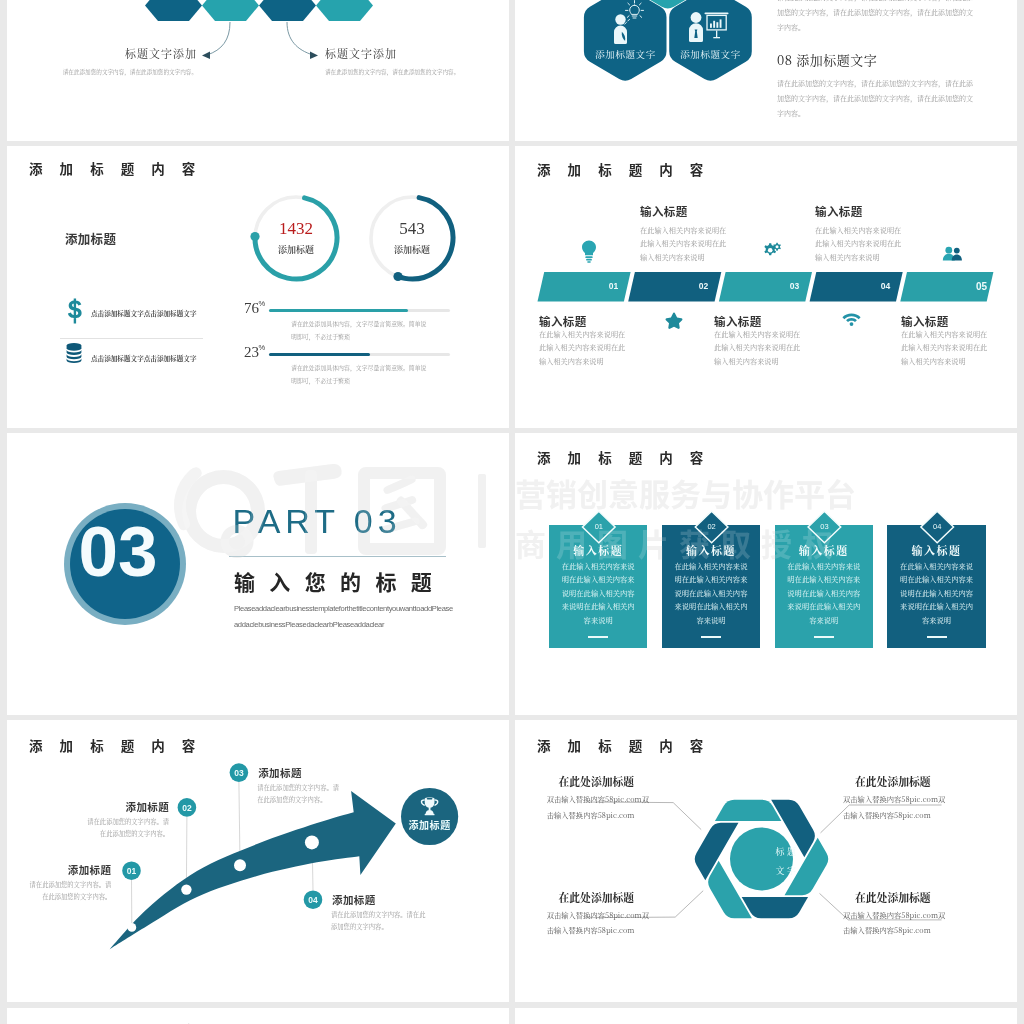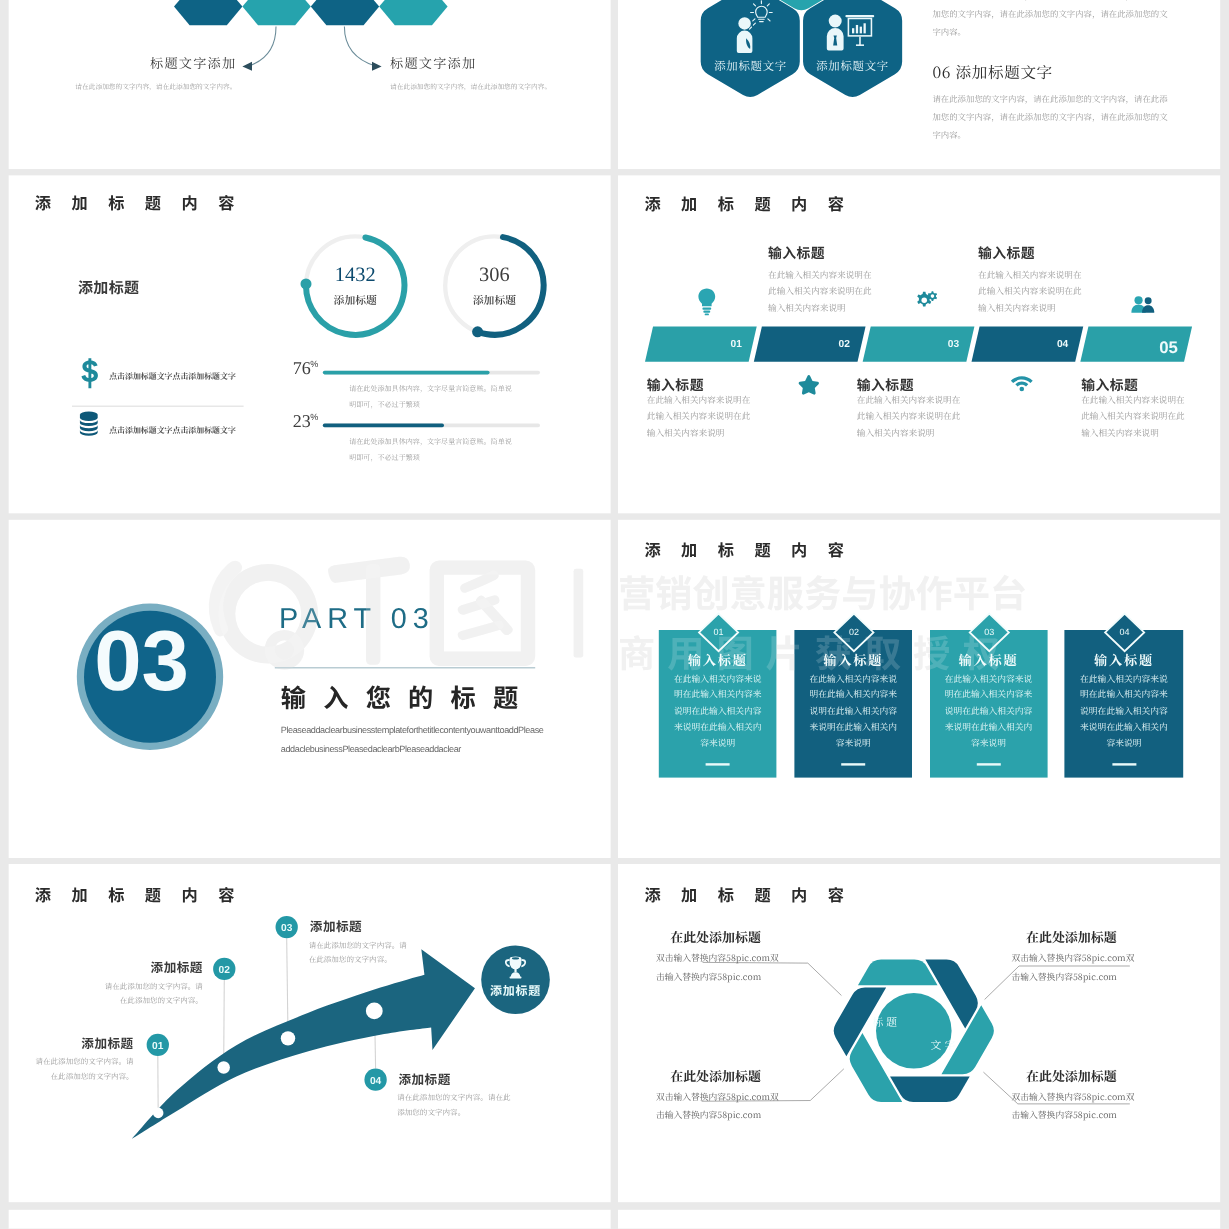--- a/index.html
+++ b/index.html
@@ -101,21 +101,21 @@
         <rect x="195" y="169.5" width="1.9" height="4.3"></rect>
             <rect x="198.2" y="166.8" width="1.9" height="7"></rect>
         <rect x="201.4" y="168.2" width="1.9" height="5.6"></rect>
             <rect x="204.6" y="165.4" width="1.9" height="8.4"></rect>
       </g>
     </g>
   </svg>
   <div class="abs cjk-serif" style="left:69px;top:193px;width:83px;text-align:center;font-size:9.5px;color:#eaf7fa;letter-spacing:0.6px;">添加标题文字</div>
   <div class="abs cjk-serif" style="left:154px;top:193px;width:83px;text-align:center;font-size:9.5px;color:#eaf7fa;letter-spacing:0.6px;">添加标题文字</div>
   <div class="abs body-txt" style="left:262px;top:136px;width:196px;font-size:7px;line-height:15px;text-align:justify;">请在此添加您的文字内容，请在此添加您的文字内容，请在此添加您的文字内容，请在此添加您的文字内容，请在此添加您的文字内容。</div>
-  <div class="abs cjk-serif" style="left:262px;top:196px;font-size:13px;color:#2b2b2b;letter-spacing:0.5px;">06 添加标题文字</div>
+  <div class="abs cjk-serif" style="left:262px;top:196px;font-size:13px;color:#2b2b2b;letter-spacing:0.5px;">08 添加标题文字</div>
   <div class="abs body-txt" style="left:262px;top:222px;width:196px;font-size:7px;line-height:15px;text-align:justify;">请在此添加您的文字内容，请在此添加您的文字内容，请在此添加您的文字内容，请在此添加您的文字内容，请在此添加您的文字内容。</div>
 </div>
 
 <div class="slide" style="left:7px;top:145px;width:502px;height:285px;">
   <div class="sl-title cjk-sans" style="left:22px;top:13px;font-size:13.5px;letter-spacing:7px;">添 加 标 题 内 容</div>
 
   <div class="abs cjk-sans" style="left:58px;top:84px;font-size:12.5px;font-weight:700;color:#3a3a3a;letter-spacing:0.3px;">添加标题</div>
 
   <div class="abs" style="left:56px;top:152px;width:150px;height:36px;">
     <svg width="16" height="26" viewBox="0 0 16 26" style="position:absolute;left:4px;top:1px;">
@@ -139,30 +139,30 @@
     </svg>
     <div class="abs cjk-serif" style="left:28px;top:11px;font-size:6.6px;font-weight:700;color:#4a4a4a;white-space:nowrap;">点击添加标题文字点击添加标题文字</div>
   </div>
 
   <div class="abs" style="left:239px;top:43px;width:100px;height:100px;">
     <svg width="100" height="100" viewBox="0 0 100 100">
       <circle cx="50" cy="50" r="41" fill="none" stroke="#efefef" stroke-width="3.6"></circle>
       <circle cx="50" cy="50" r="41" fill="none" stroke="#2AA0A8" stroke-width="5" stroke-linecap="round" stroke-dasharray="186.1 257.7" transform="rotate(-78 50 50)"></circle>
       <circle cx="9.0" cy="48.6" r="4.6" fill="#2AA0A8"></circle>
     </svg>
-    <div class="abs" style="left:0;top:31px;width:100px;text-align:center;font-size:17px;color:#0c4a6e;font-family:'Liberation Serif',serif;">1432</div>
+    <div class="abs" style="left:0;top:31px;width:100px;text-align:center;font-size:17px;color:#b91c1c;font-family:'Liberation Serif',serif;">1432</div>
     <div class="abs cjk-serif" style="left:0;top:55px;width:100px;text-align:center;font-size:9px;color:#3d3d3d;font-weight:600;">添加标题</div>
   </div>
   <div class="abs" style="left:355px;top:43px;width:100px;height:100px;">
     <svg width="100" height="100" viewBox="0 0 100 100">
       <circle cx="50" cy="50" r="41" fill="none" stroke="#efefef" stroke-width="3.6"></circle>
       <circle cx="50" cy="50" r="41" fill="none" stroke="#11607F" stroke-width="5" stroke-linecap="round" stroke-dasharray="136.0 257.7" transform="rotate(-80 50 50)"></circle>
       <circle cx="36.0" cy="88.5" r="4.6" fill="#11607F"></circle>
     </svg>
-    <div class="abs" style="left:0;top:31px;width:100px;text-align:center;font-size:17px;color:#3d3d3d;font-family:'Liberation Serif',serif;">306</div>
+    <div class="abs" style="left:0;top:31px;width:100px;text-align:center;font-size:17px;color:#3d3d3d;font-family:'Liberation Serif',serif;">543</div>
     <div class="abs cjk-serif" style="left:0;top:55px;width:100px;text-align:center;font-size:9px;color:#3d3d3d;font-weight:600;">添加标题</div>
   </div>
 
   <div class="abs" style="left:237px;top:155px;width:230px;height:46px;">
     <span class="abs" style="left:0;top:0;font-size:15px;color:#3d3d3d;font-family:'Liberation Serif',serif;">76</span>
     <span class="abs" style="left:14.5px;top:-1px;font-size:7.5px;color:#3d3d3d;">%</span>
     <div class="abs" style="left:25px;top:8.5px;width:181px;height:3.2px;background:#e7e7e7;border-radius:2px;"></div>
     <div class="abs" style="left:25px;top:8.5px;width:139px;height:3.2px;background:#2AA0A8;border-radius:2px;"></div>
     <div class="abs body-txt" style="left:47px;top:18px;width:140px;font-size:5.9px;line-height:12.8px;">请在此处添加具体内容，文字尽量言简意赅。简单说明即可，不必过于繁琐</div>
   </div>
@@ -181,21 +181,21 @@
     <polygon points="29.2,127.1 115.6,127.1 108.9,156.5 22.5,156.5" fill="#2AA0A8"></polygon>
     <polygon points="119.9,127.1 206.3,127.1 199.6,156.5 113.2,156.5" fill="#11607F"></polygon>
     <polygon points="210.6,127.1 297.0,127.1 290.3,156.5 203.9,156.5" fill="#2AA0A8"></polygon>
     <polygon points="301.3,127.1 387.7,127.1 381.0,156.5 294.6,156.5" fill="#11607F"></polygon>
     <polygon points="392.0,127.1 478.4,127.1 471.7,156.5 385.3,156.5" fill="#2AA0A8"></polygon>
   </svg>
   <div class="abs" style="left:88px;top:136px;width:21px;text-align:center;font-size:8.5px;font-weight:700;color:#eefafb;">01</div>
   <div class="abs" style="left:178px;top:136px;width:21px;text-align:center;font-size:8.5px;font-weight:700;color:#eefafb;">02</div>
   <div class="abs" style="left:269px;top:136px;width:21px;text-align:center;font-size:8.5px;font-weight:700;color:#eefafb;">03</div>
   <div class="abs" style="left:360px;top:136px;width:21px;text-align:center;font-size:8.5px;font-weight:700;color:#eefafb;">04</div>
-  <div class="abs" style="left:451px;top:136px;width:21px;text-align:left;font-size:14px;font-weight:700;color:#eefafb;">05</div>
+  <div class="abs" style="left:451px;top:136px;width:21px;text-align:right;font-size:10px;font-weight:700;color:#eefafb;">05</div>
 
   <svg width="16" height="23" viewBox="0 0 16 23" style="position:absolute;left:66px;top:95px;">
     <path d="M8,0.5 C4.1,0.5 1.0,3.5 1.0,7.2 C1.0,9.6 2.5,11.6 4.0,13.1 L4.0,15.3 L12.0,15.3 L12.0,13.1 C13.5,11.6 15.0,9.6 15.0,7.2 C15.0,3.5 11.9,0.5 8,0.5 Z" fill="#2AA5B2"></path>
     <rect x="4.3" y="16.3" width="7.4" height="1.8" rx="0.9" fill="#2AA5B2"></rect>
     <rect x="5.1" y="18.8" width="5.8" height="1.8" rx="0.9" fill="#2AA5B2"></rect>
     <rect x="6.2" y="21.2" width="3.6" height="1.6" rx="0.8" fill="#2AA5B2"></rect>
   </svg>
   <svg width="21" height="19" viewBox="0 0 21 19" style="position:absolute;left:246px;top:97px;">
     <path d="M8.2,1.2 l2.0,0 l0.4,1.9 a4.8,4.8 0 0 1 1.6,0.95 l1.85,-0.72 l1.0,1.75 l-1.45,1.28 a4.8,4.8 0 0 1 0,1.85 l1.45,1.28 l-1.0,1.75 l-1.85,-0.72 a4.8,4.8 0 0 1 -1.6,0.95 l-0.4,1.9 l-2.0,0 l-0.4,-1.9 a4.8,4.8 0 0 1 -1.6,-0.95 l-1.85,0.72 l-1.0,-1.75 l1.45,-1.28 a4.8,4.8 0 0 1 0,-1.85 l-1.45,-1.28 l1.0,-1.75 l1.85,0.72 a4.8,4.8 0 0 1 1.6,-0.95 Z" fill="#1E8A9B"></path>
     <circle cx="9.2" cy="8.3" r="2.3" fill="#fff"></circle>
@@ -229,21 +229,21 @@
   <div class="abs body-txt" style="left:199px;top:183px;width:89px;font-size:7.2px;line-height:13.3px;">在此输入相关内容来说明在此输入相关内容来说明在此输入相关内容来说明</div>
   <div class="abs cjk-sans" style="left:386px;top:168px;font-size:11.5px;font-weight:700;color:#333;letter-spacing:0.4px;">输入标题</div>
   <div class="abs body-txt" style="left:386px;top:183px;width:89px;font-size:7.2px;line-height:13.3px;">在此输入相关内容来说明在此输入相关内容来说明在此输入相关内容来说明</div>
 </div>
 
 <div class="slide" style="left:7px;top:432px;width:502px;height:285px;">
   <div class="abs" style="left:57px;top:71px;width:122px;height:122px;border-radius:50%;background:#79aec2;"></div>
   <div class="abs" style="left:63px;top:77px;width:110px;height:110px;border-radius:50%;background:#10648A;"></div>
   <div class="abs" style="left:56px;top:80px;width:110px;text-align:center;font-size:71px;font-weight:700;color:#f4fbfd;line-height:80px;letter-spacing:0px;">03</div>
 
-  <div class="abs" style="left:225.5px;top:69.5px;font-size:24px;font-weight:400;color:#1E6C86;letter-spacing:5px;">PART 03</div>
+  <div class="abs" style="left:225.5px;top:69.5px;font-size:34px;font-weight:400;color:#1E6C86;letter-spacing:5px;">PART 03</div>
   <div class="abs" style="left:222px;top:123.5px;width:217px;height:1px;background:#a8c0c9;"></div>
   <div class="abs" style="left:227px;top:169px;width:222px;font-size:7.6px;line-height:16px;color:#6a6a6a;letter-spacing:-0.35px;word-break:break-all;">PleaseaddaclearbusinesstemplateforthetitlecontentyouwanttoaddPleaseaddaclebusinessPleasedaclearbPleaseaddaclear</div>
   <div class="abs cjk-sans" style="left:227px;top:133.5px;font-size:21px;font-weight:700;color:#262626;letter-spacing:4.8px;">输 入 您 的 标 题</div>
 </div>
 
 <div class="slide" style="left:515px;top:432px;width:502px;height:285px;">
   <div class="sl-title cjk-sans" style="left:22px;top:15px;font-size:13.5px;letter-spacing:7px;">添 加 标 题 内 容</div>
   <div class="abs" style="left:34.0px;top:93.4px;width:98.4px;height:122.4px;background:#2BA2AB;">
     <div class="abs cjk-serif" style="left:0;top:17px;width:98.4px;text-align:center;font-size:11px;font-weight:700;color:#f2fcfc;letter-spacing:1.5px;">输入标题</div>
     <div class="abs cjk-serif" style="left:12.2px;top:34.5px;width:74px;text-align:center;font-size:7.3px;line-height:13.4px;color:#eafafa;">在此输入相关内容来说明在此输入相关内容来说明在此输入相关内容来说明在此输入相关内容来说明</div>
@@ -332,21 +332,21 @@
     <g transform="translate(176.5,71.5)">
       <path d="M 135.00,62.44 Q 138.50,68.50 135.00,74.56 L 121.12,98.59 Q 117.62,104.66 110.62,104.66 L 93.03,104.66 L 126.20,47.20 Z" fill="#2BA2AB"></path>
       <path d="M 107.75,121.76 Q 104.25,127.82 97.25,127.82 L 69.50,127.82 Q 62.50,127.82 59.00,121.76 L 50.20,106.52 L 116.55,106.52 Z" fill="#12607F"></path>
       <path d="M 42.75,127.82 Q 35.75,127.82 32.25,121.76 L 18.38,97.73 Q 14.88,91.67 18.38,85.60 L 27.17,70.36 L 60.35,127.82 Z" fill="#2BA2AB"></path>
       <path d="M 5.00,74.56 Q 1.50,68.50 5.00,62.44 L 18.87,38.41 Q 22.37,32.34 29.37,32.34 L 46.97,32.34 L 13.80,89.80 Z" fill="#12607F"></path>
       <path d="M 32.25,15.24 Q 35.75,9.18 42.75,9.18 L 70.50,9.18 Q 77.50,9.18 81.00,15.24 L 89.80,30.48 L 23.45,30.48 Z" fill="#2BA2AB"></path>
       <path d="M 97.25,9.18 Q 104.25,9.18 107.75,15.24 L 121.62,39.27 Q 125.12,45.33 121.62,51.40 L 112.83,66.64 L 79.65,9.18 Z" fill="#12607F"></path>
       <circle cx="70" cy="68.5" r="31.5" fill="#2BA2AB"></circle>
     </g>
   </svg>
-  <div class="abs cjk-serif" style="left:209.5px;top:126px;width:74px;text-align:left;font-size:9px;color:#eefcfc;letter-spacing:2.5px;text-indent:2.5px;">标题</div>
+  <div class="abs cjk-serif" style="left:209.5px;top:126px;width:74px;text-align:right;font-size:9px;color:#eefcfc;letter-spacing:2.5px;text-indent:2.5px;">标题</div>
   <div class="abs cjk-serif" style="left:209.5px;top:145px;width:74px;text-align:right;font-size:9px;color:#eefcfc;letter-spacing:2.5px;text-indent:2.5px;">文字</div>
 
   <div class="abs cjk-serif" style="left:43.5px;top:55px;font-size:10.8px;font-weight:700;color:#2b2b2b;">在此处添加标题</div>
   <div class="abs cjk-serif" style="left:31.7px;top:73px;width:106px;font-size:7.3px;line-height:15.8px;color:#5a5a5a;">双击输入替换内容58pic.com双击输入替换内容58pic.com</div>
   <div class="abs cjk-serif" style="left:43.5px;top:170.5px;font-size:10.8px;font-weight:700;color:#2b2b2b;">在此处添加标题</div>
   <div class="abs cjk-serif" style="left:31.7px;top:188.5px;width:106px;font-size:7.3px;line-height:15.8px;color:#5a5a5a;">双击输入替换内容58pic.com双击输入替换内容58pic.com</div>
   <div class="abs cjk-serif" style="left:340px;top:55px;font-size:10.8px;font-weight:700;color:#2b2b2b;">在此处添加标题</div>
   <div class="abs cjk-serif" style="left:328px;top:73px;width:106px;font-size:7.3px;line-height:15.8px;color:#5a5a5a;">双击输入替换内容58pic.com双击输入替换内容58pic.com</div>
   <div class="abs cjk-serif" style="left:340px;top:170.5px;font-size:10.8px;font-weight:700;color:#2b2b2b;">在此处添加标题</div>
   <div class="abs cjk-serif" style="left:328px;top:188.5px;width:106px;font-size:7.3px;line-height:15.8px;color:#5a5a5a;">双击输入替换内容58pic.com双击输入替换内容58pic.com</div>

